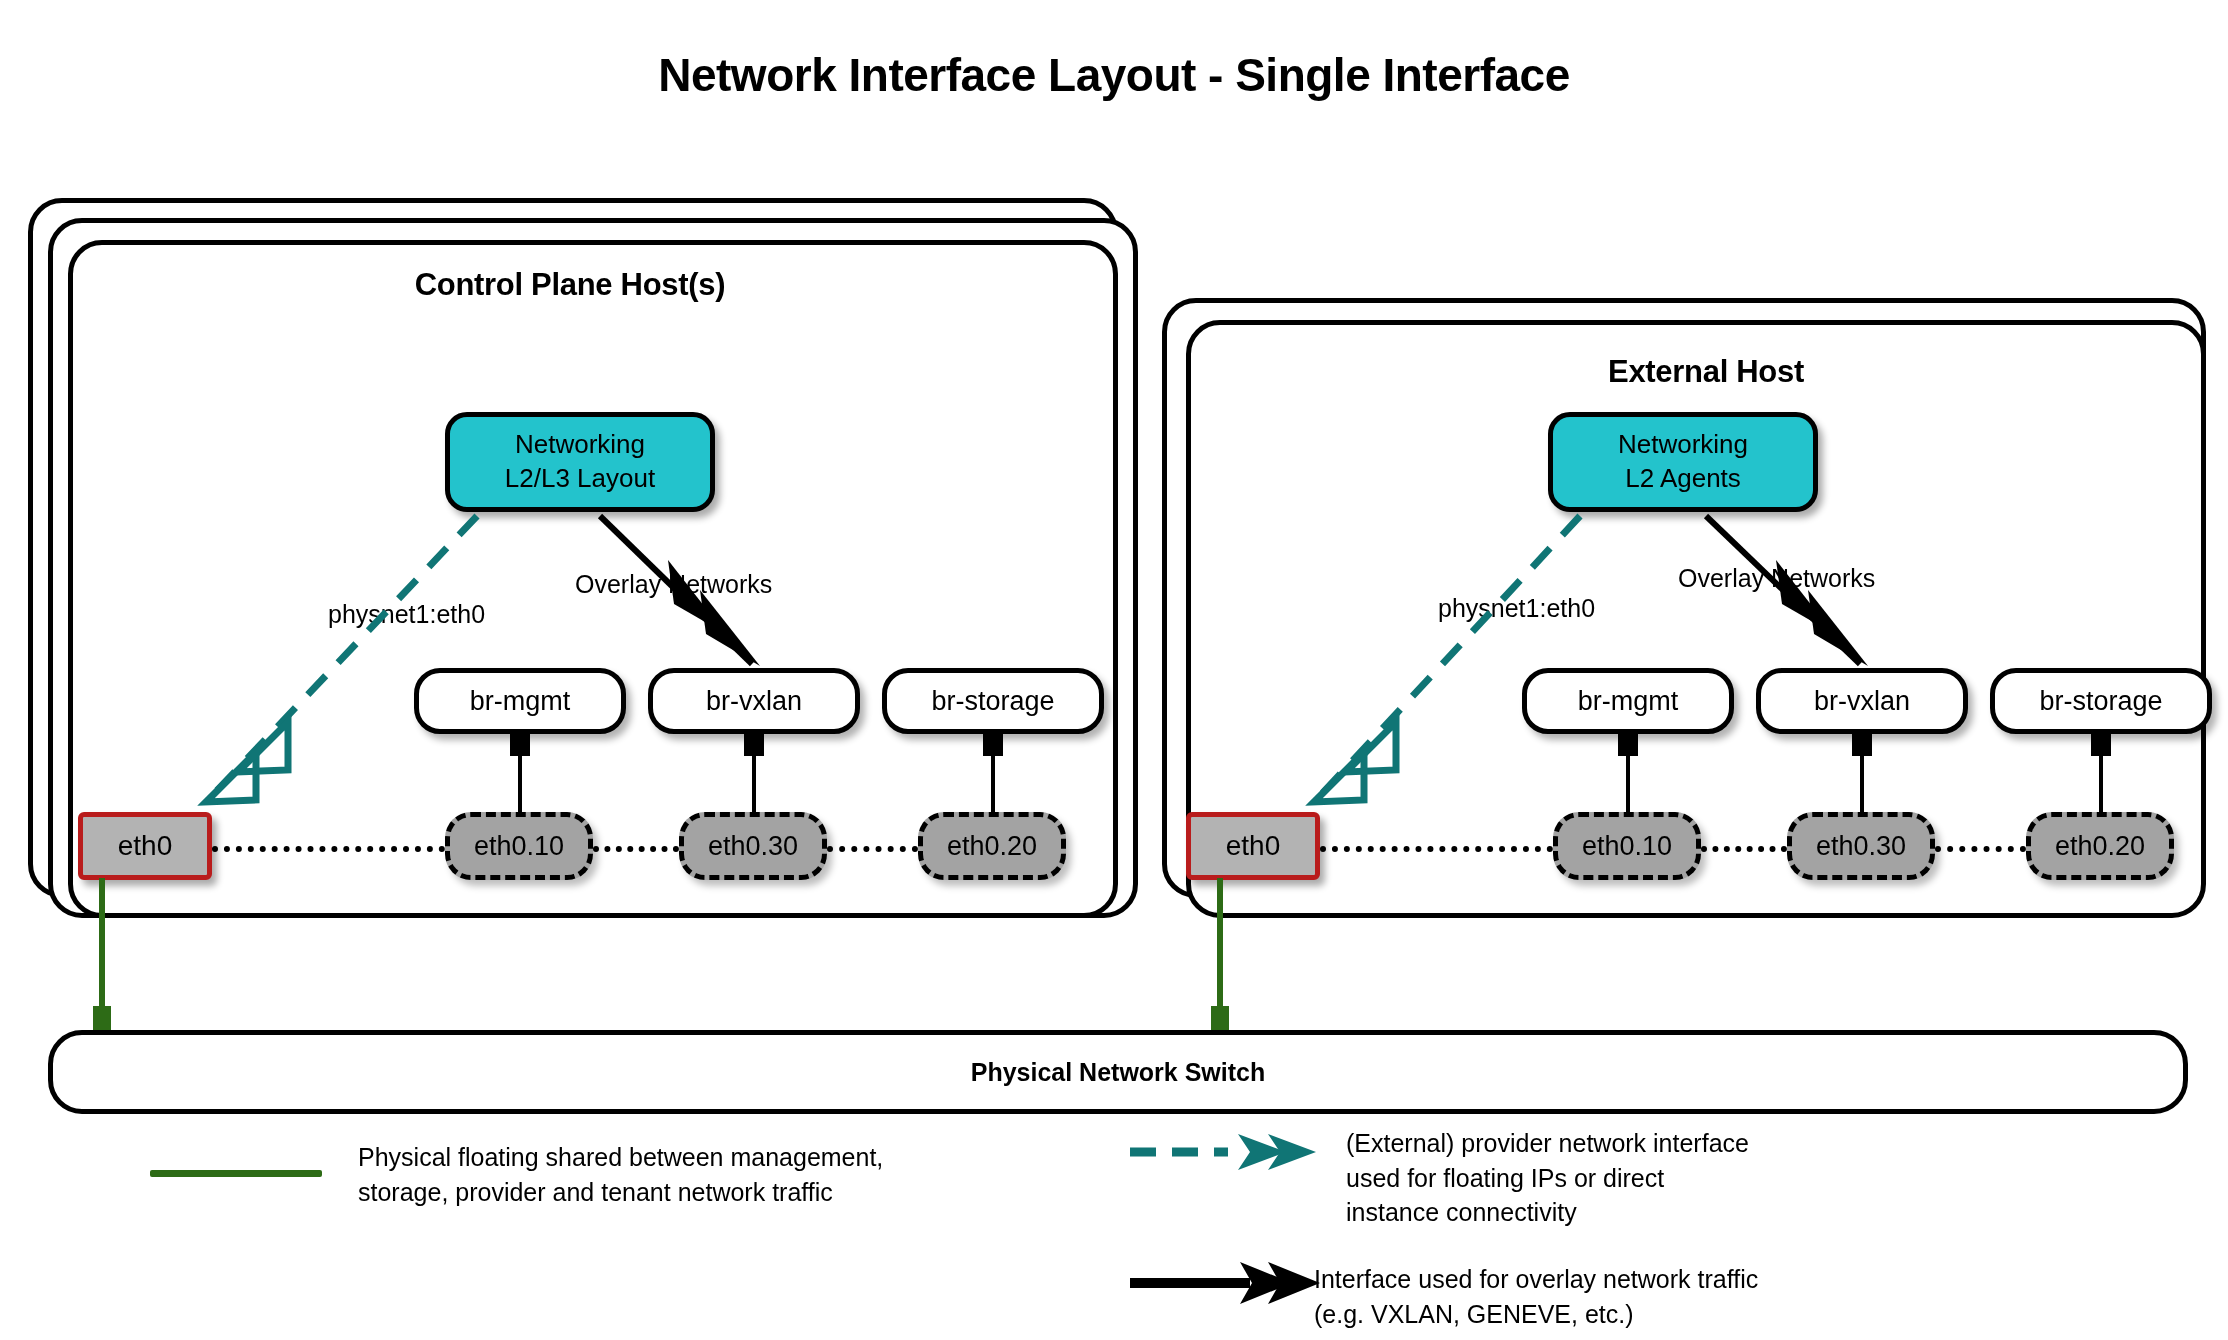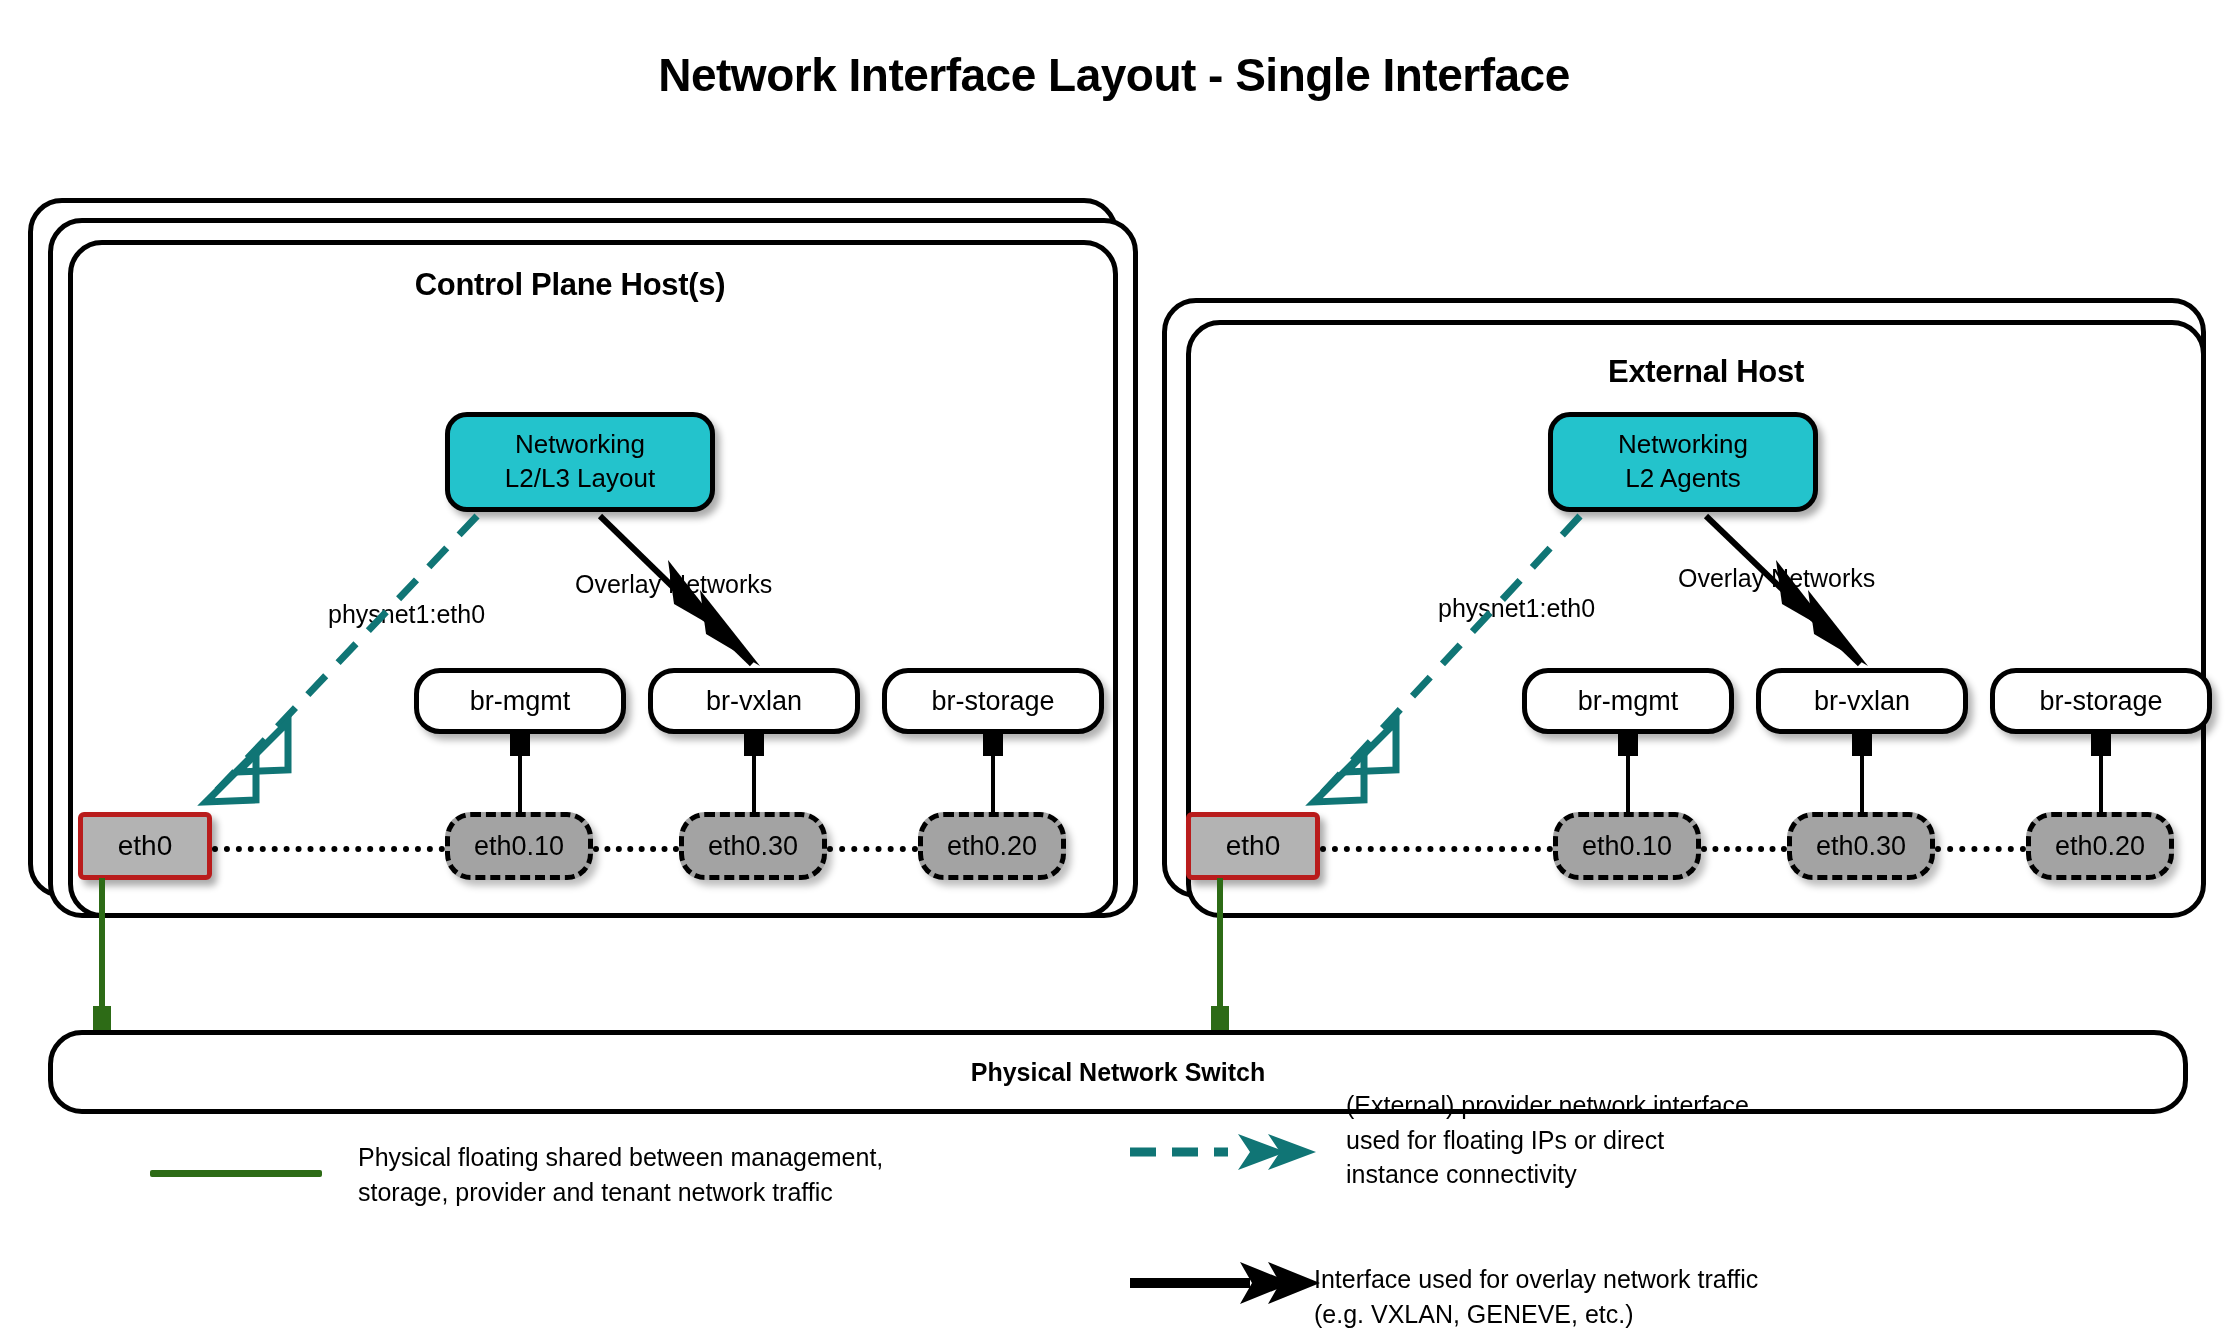--- a/index.html
+++ b/index.html
@@ -258,21 +258,21 @@
         <path d="M 1268 1134 L 1316 1152 L 1268 1170 L 1280 1152 Z"></path>
       </g>
 
       <line x1="1130" y1="1283" x2="1250" y2="1283" stroke="#000" stroke-width="10"></line>
       <g fill="#000">
         <path d="M 1240 1262 L 1292 1283 L 1240 1304 L 1252 1283 Z"></path>
         <path d="M 1268 1262 L 1320 1283 L 1268 1304 L 1280 1283 Z"></path>
       </g>
     </svg>
 
-    <div class="legend-text" style="left:1346px;top:1088px;width:620px;">(External) provider network interface
+    <div class="legend-text" style="left:1346px;top:1126px;width:620px;">(External) provider network interface
 used for floating IPs or direct
 instance connectivity</div>
 
     <div class="legend-text" style="left:1314px;top:1262px;width:620px;">Interface used for overlay network traffic
 (e.g. VXLAN, GENEVE, etc.)</div>
   </div>
 
 </div>
 
 </body></html>

